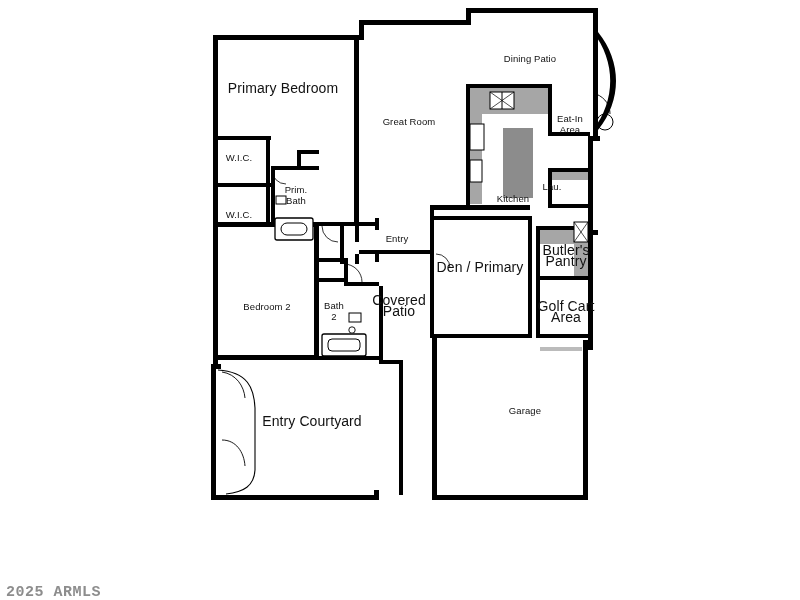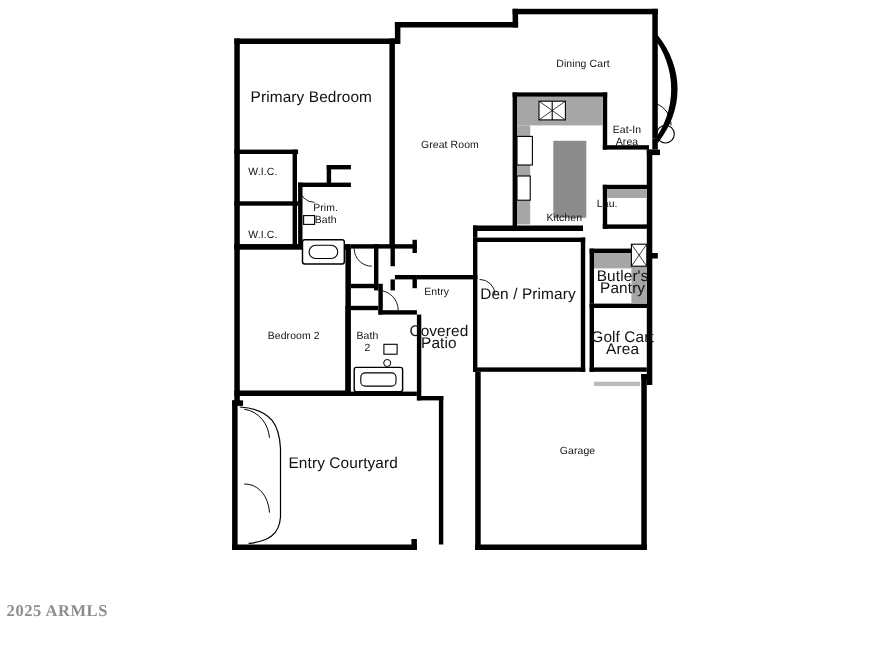--- a/index.html
+++ b/index.html
@@ -16,22 +16,22 @@
     color:#111111;
     text-align:center;
     line-height:11px;
     white-space:pre-line;
     transform:translate(-50%,-50%);
     letter-spacing:0.1px;
   }
   .lbl.big{font-size:14px;}
   #watermark{
     position:absolute;
-    left:6px;top:548px;
-    font-family:Liberation Serif, serif;
+    left:6px;top:584px;
+    font-family:Liberation Mono, monospace;
     font-size:15px;
     font-weight:bold;
     color:#8d8d8d;
     letter-spacing:0.5px;
   }
 </style>
 </head>
 <body>
 
 <svg id="plan" viewBox="0 0 800 600">
@@ -180,31 +180,31 @@
 
     <path d="M344 264 A 18 18 0 0 1 362 282" fill="none" stroke="#000" stroke-width="0.8"></path>
     <path d="M322 226 A 16 16 0 0 0 338 242" fill="none" stroke="#000" stroke-width="0.8"></path>
     <path d="M436 254 A 14 14 0 0 1 450 268" fill="none" stroke="#000" stroke-width="0.8"></path>
     <path d="M272 170 A 14 14 0 0 0 286 184" fill="none" stroke="#000" stroke-width="0.8"></path>
   </g>
 </svg>
 
 <div id="labels">
     <div class="lbl big" style="left: 283px; top: 88px;">Primary Bedroom</div>
-    <div class="lbl" style="left: 409px; top: 132px; text-align: center;">Great Room</div>
-    <div class="lbl" style="left: 530px; top: 58px;">Dining Cart</div>
+    <div class="lbl" style="left: 409px; top: 121px; text-align: center;">Great Room</div>
+    <div class="lbl" style="left: 530px; top: 58px;">Dining Patio</div>
     <div class="lbl" style="left: 570px; top: 124px;">Eat-In
 Area</div>
     <div class="lbl" style="left: 513px; top: 162px; margin-top: 36px;">Kitchen</div>
     <div class="lbl" style="left: 552px; top: 186px;">Lau.</div>
     <div class="lbl" style="left: 239px; top: 157px;">W.I.C.</div>
     <div class="lbl" style="left: 296px; top: 195px;">Prim.
 Bath</div>
     <div class="lbl" style="left: 239px; top: 214px;">W.I.C.</div>
-    <div class="lbl" style="left: 397px; top: 238px; margin-top: 28px;">Entry</div>
+    <div class="lbl" style="left: 397px; top: 238px;">Entry</div>
     <div class="lbl big" style="left: 566px; top: 256px;">Butler's
 Pantry</div>
     <div class="lbl big" style="left: 480px; top: 267px;">Den / Primary</div>
     <div class="lbl" style="left: 267px; top: 306px;">Bedroom 2</div>
     <div class="lbl" style="left: 334px; top: 311px;">Bath
 2</div>
     <div class="lbl big" style="left: 399px; top: 306px;">Covered
 Patio</div>
     <div class="lbl big" style="left: 566px; top: 312px;">Golf Cart
 Area</div>

